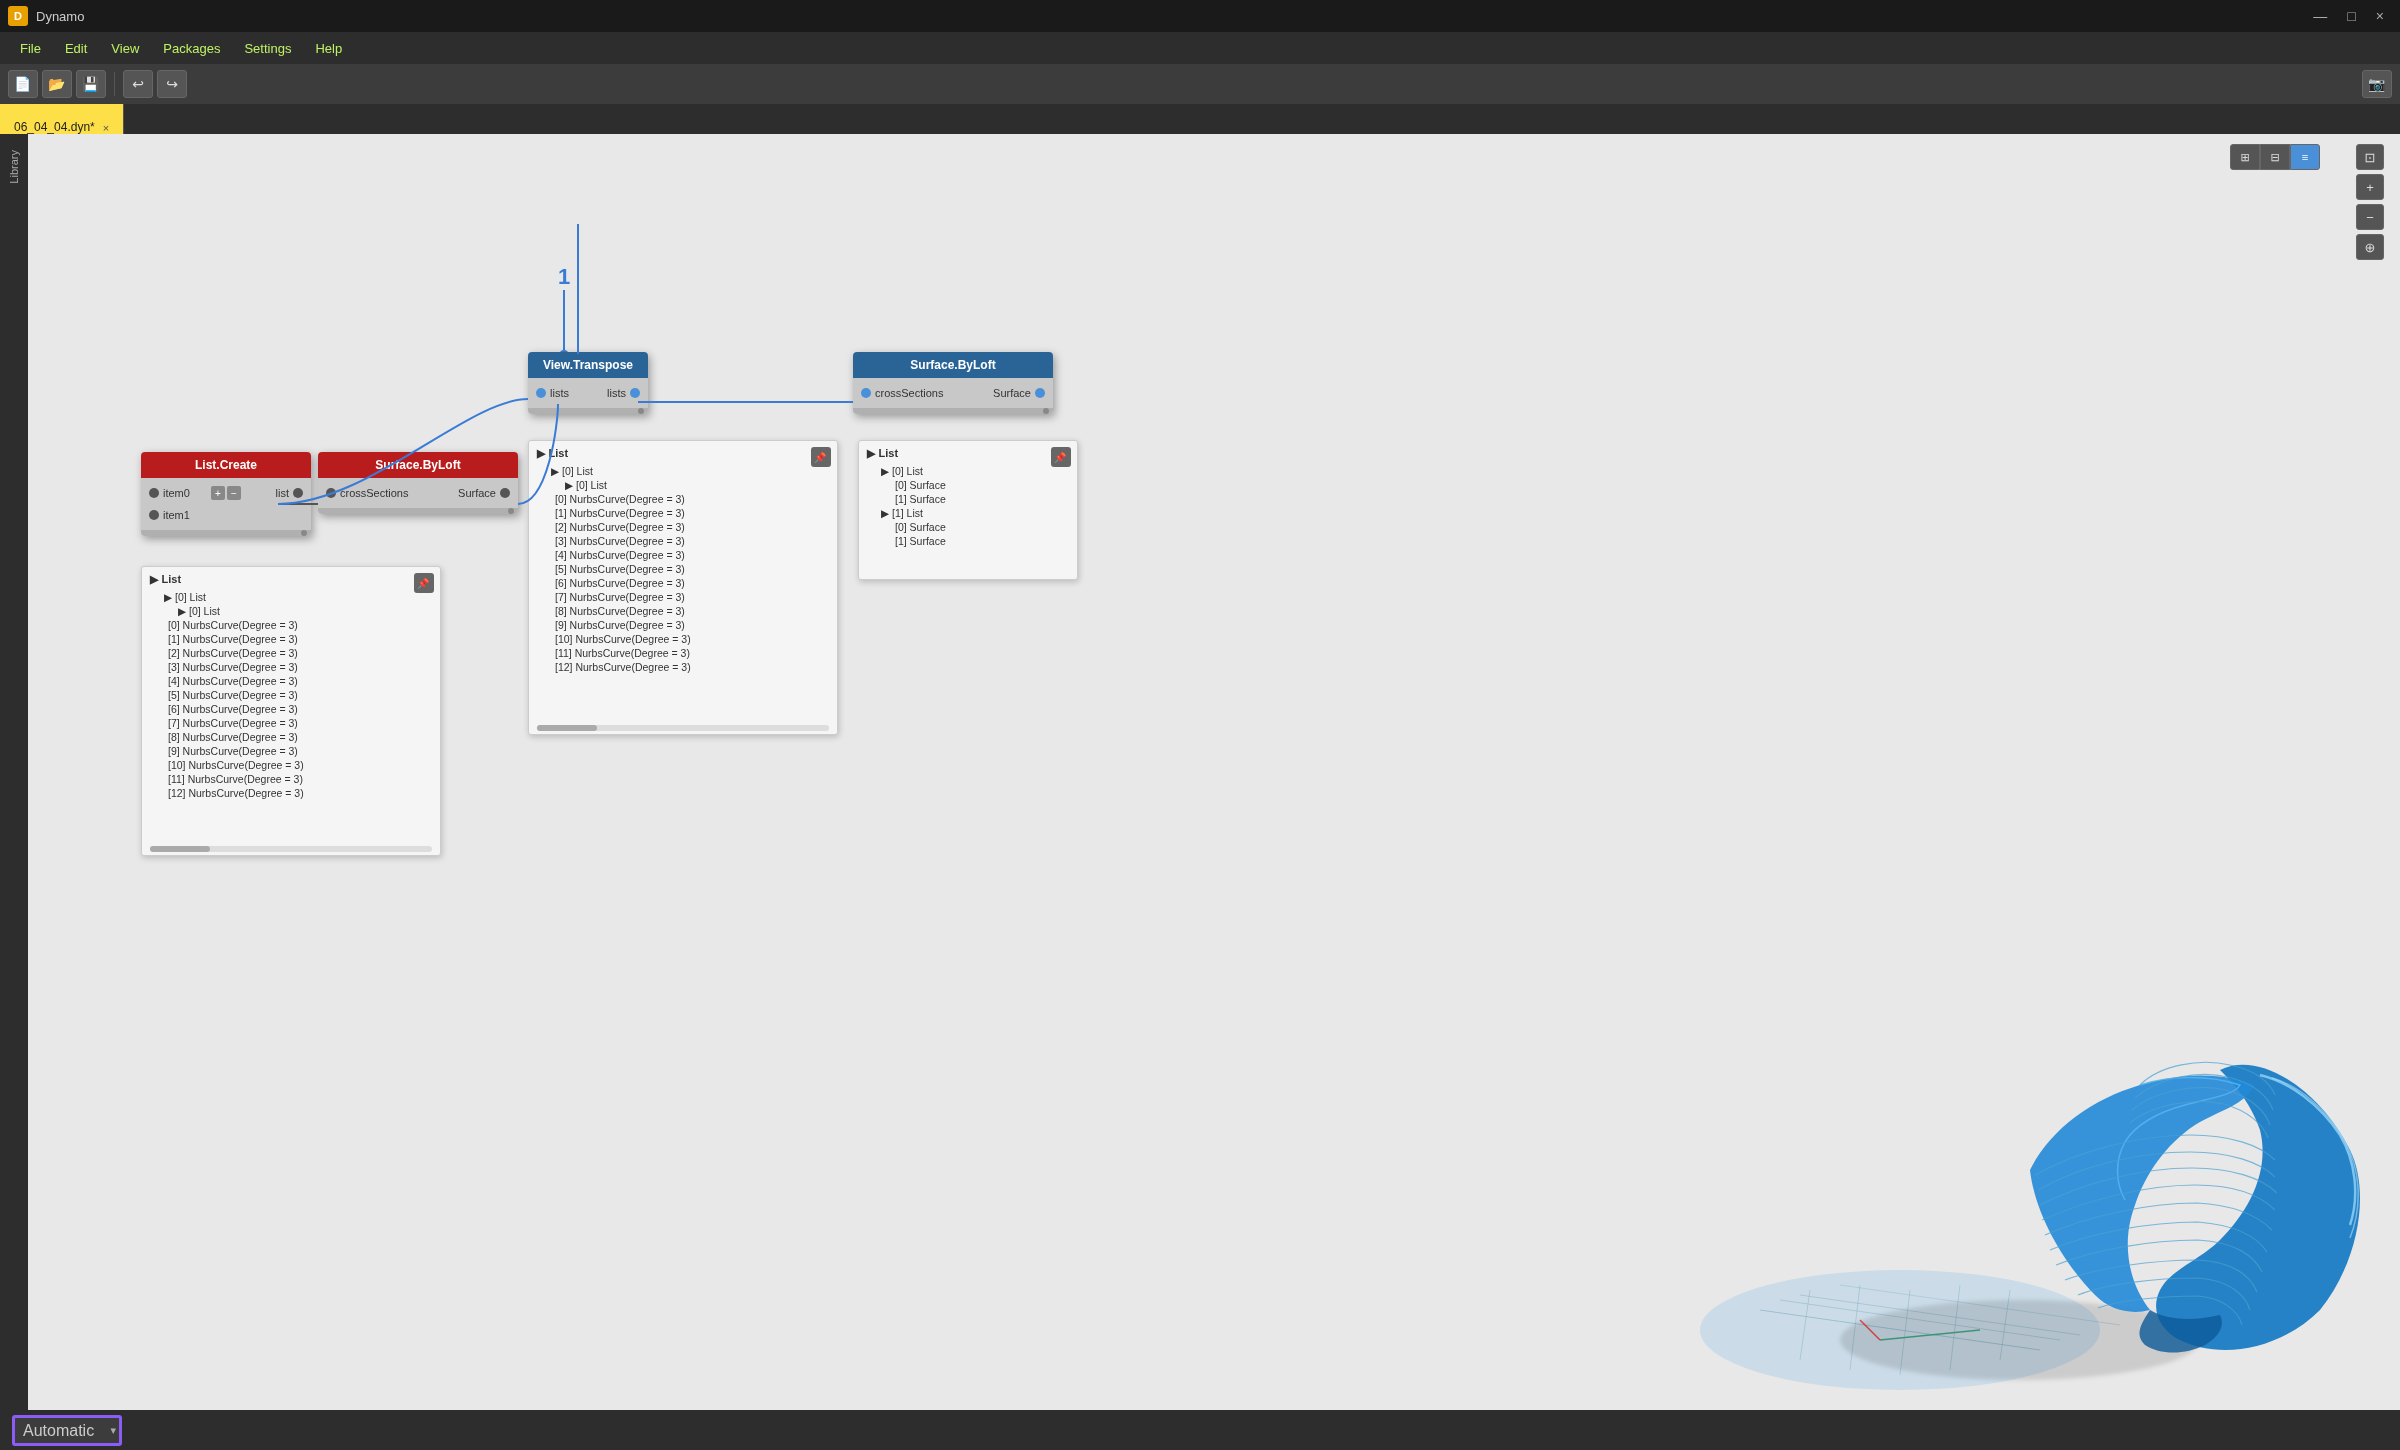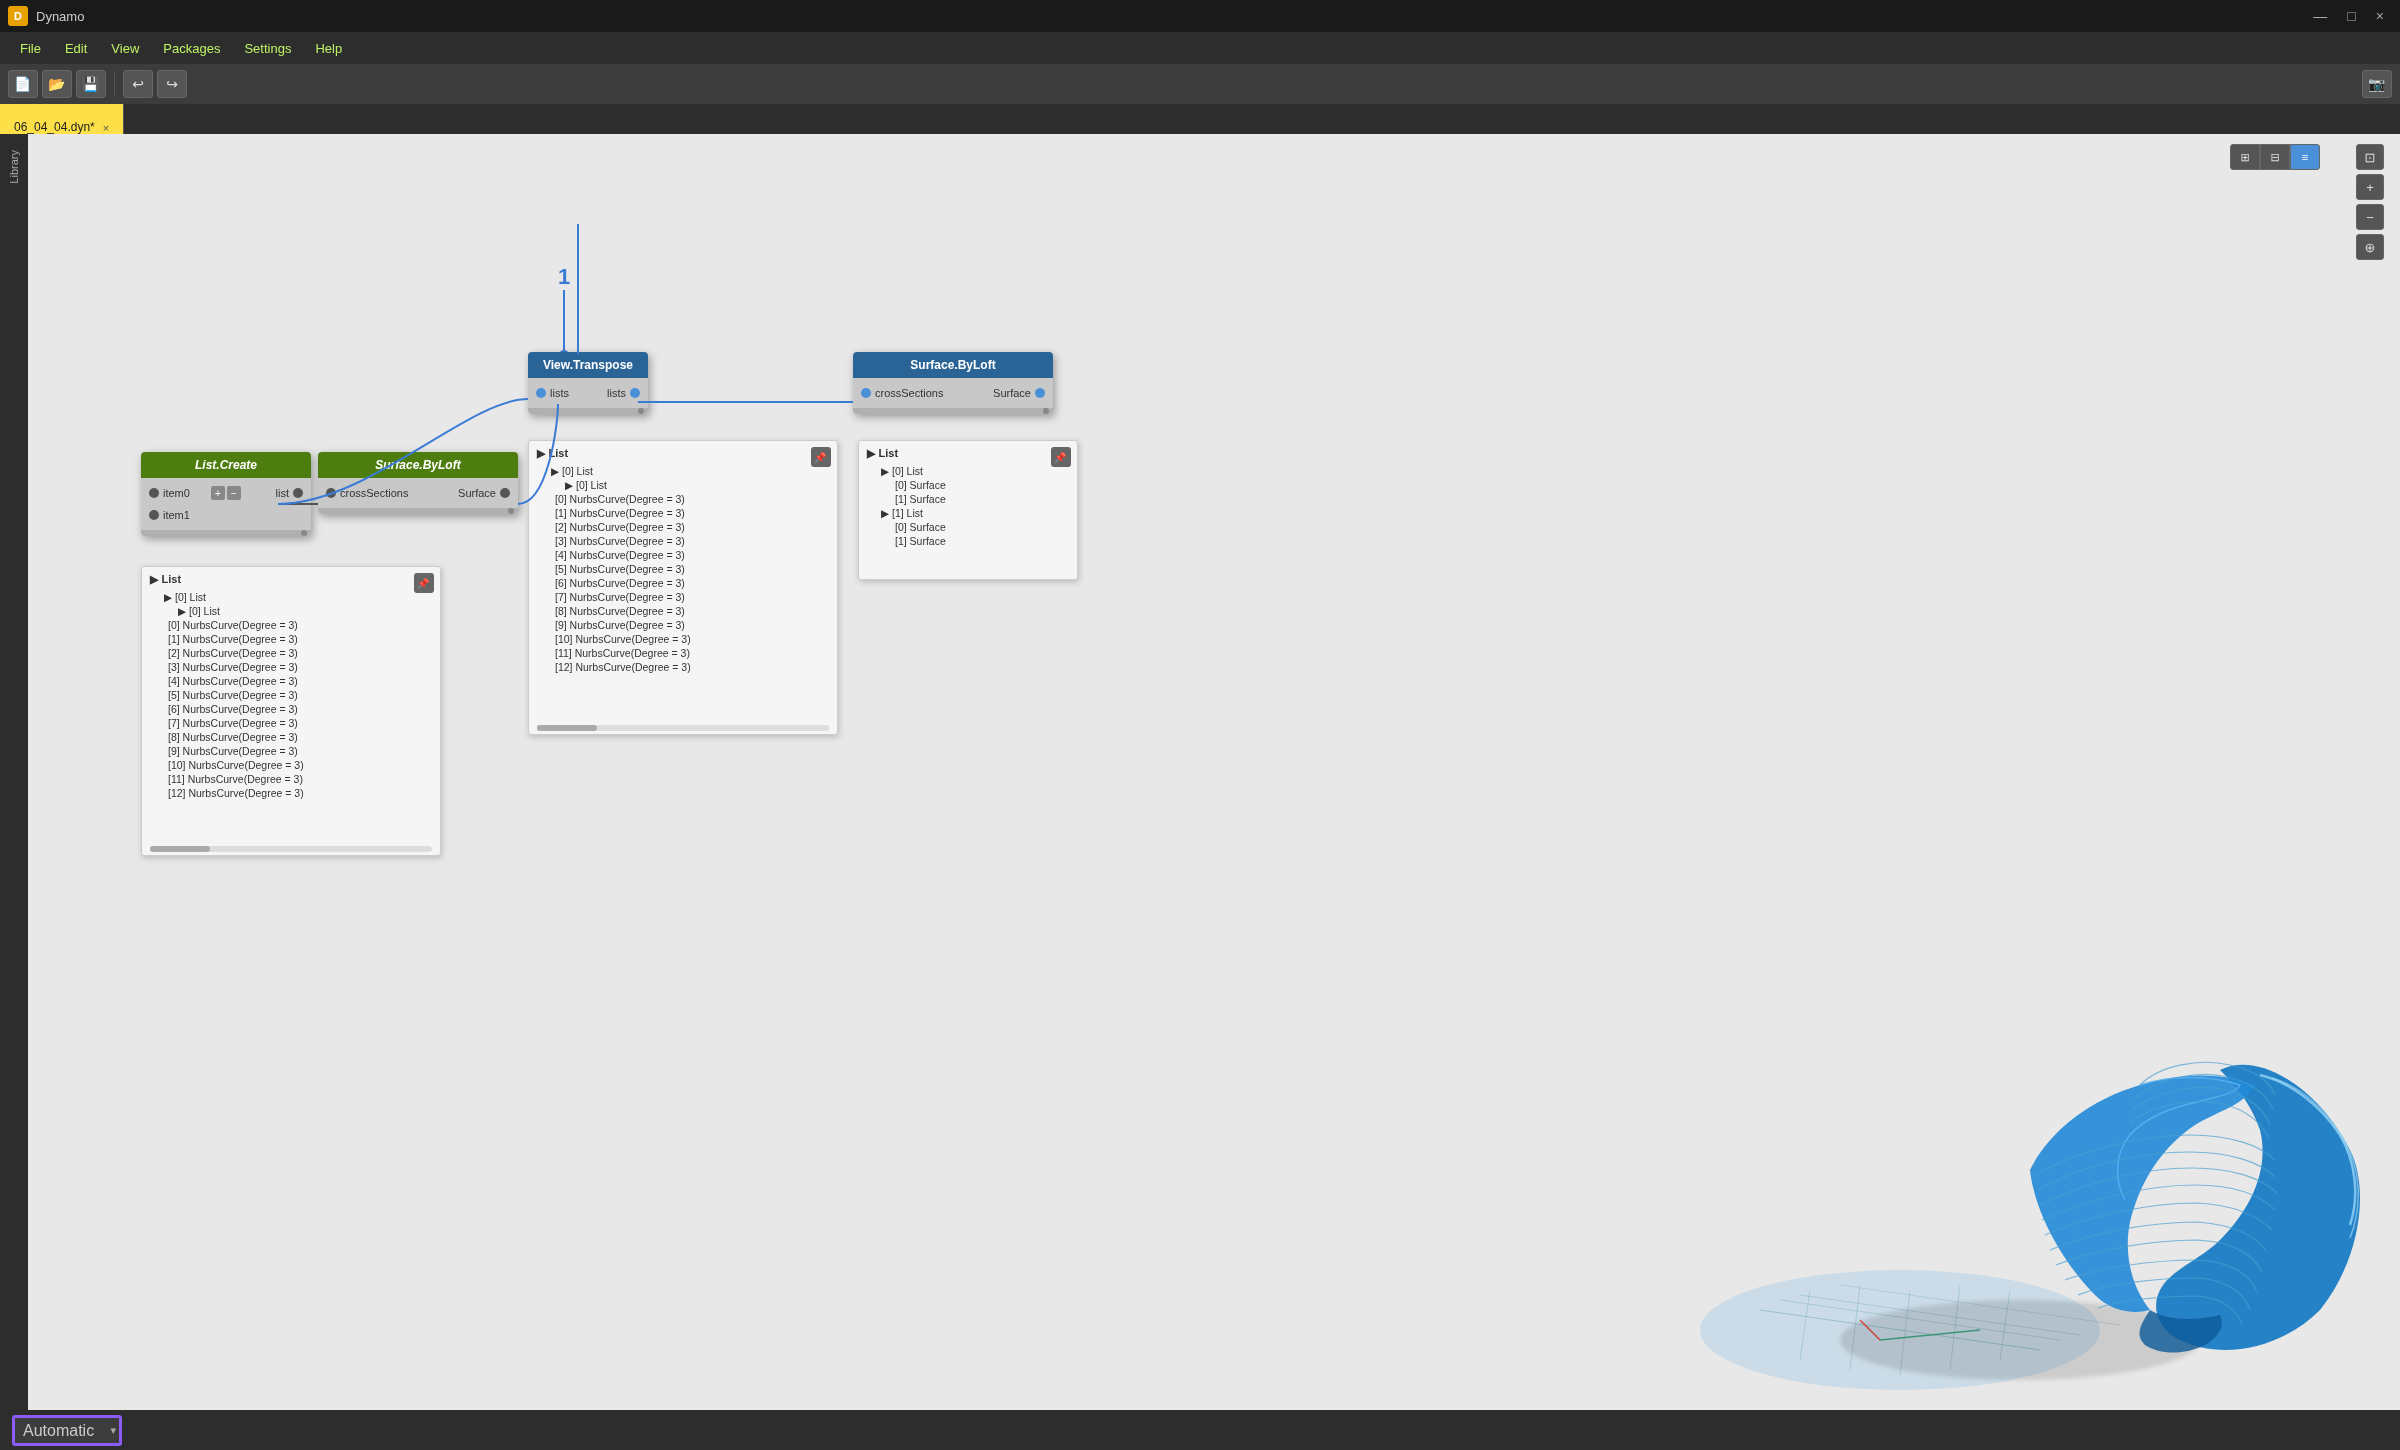--- a/index.html
+++ b/index.html
@@ -192,21 +192,21 @@
       box-shadow: 2px 3px 8px rgba(0,0,0,0.35);
       min-width: 120px;
     }
     .node-header {
       padding: 6px 10px;
       font-size: 12px;
       font-weight: 600;
       color: #fff;
       text-align: center;
     }
-    .node-header.gray { background: #4d7c0f; font-style: italic; }
+    .node-header.gray { background: #b91c1c; }
     .node-header.blue { background: #2a6496; }
     .node-body {
       background: #c8c8c8;
       padding: 4px 0;
     }
     .port-row {
       display: flex;
       align-items: center;
       justify-content: space-between;
       padding: 3px 8px;

